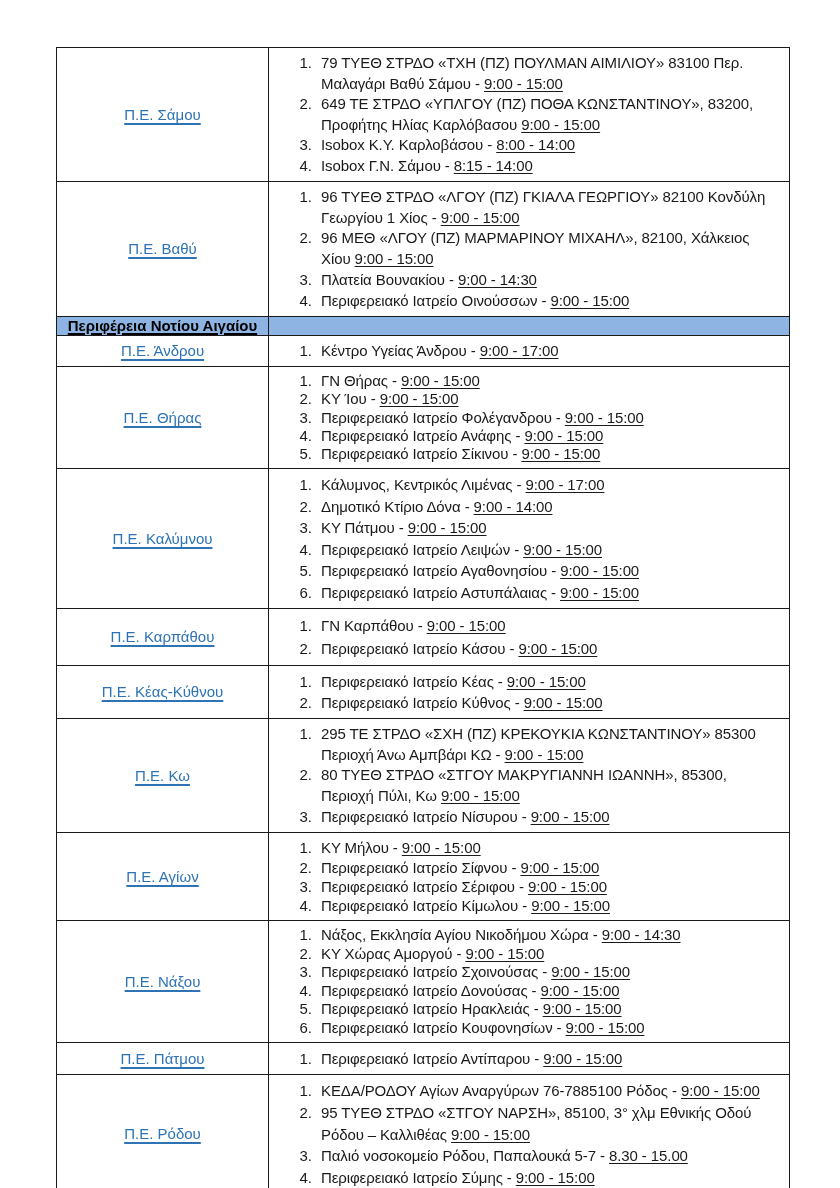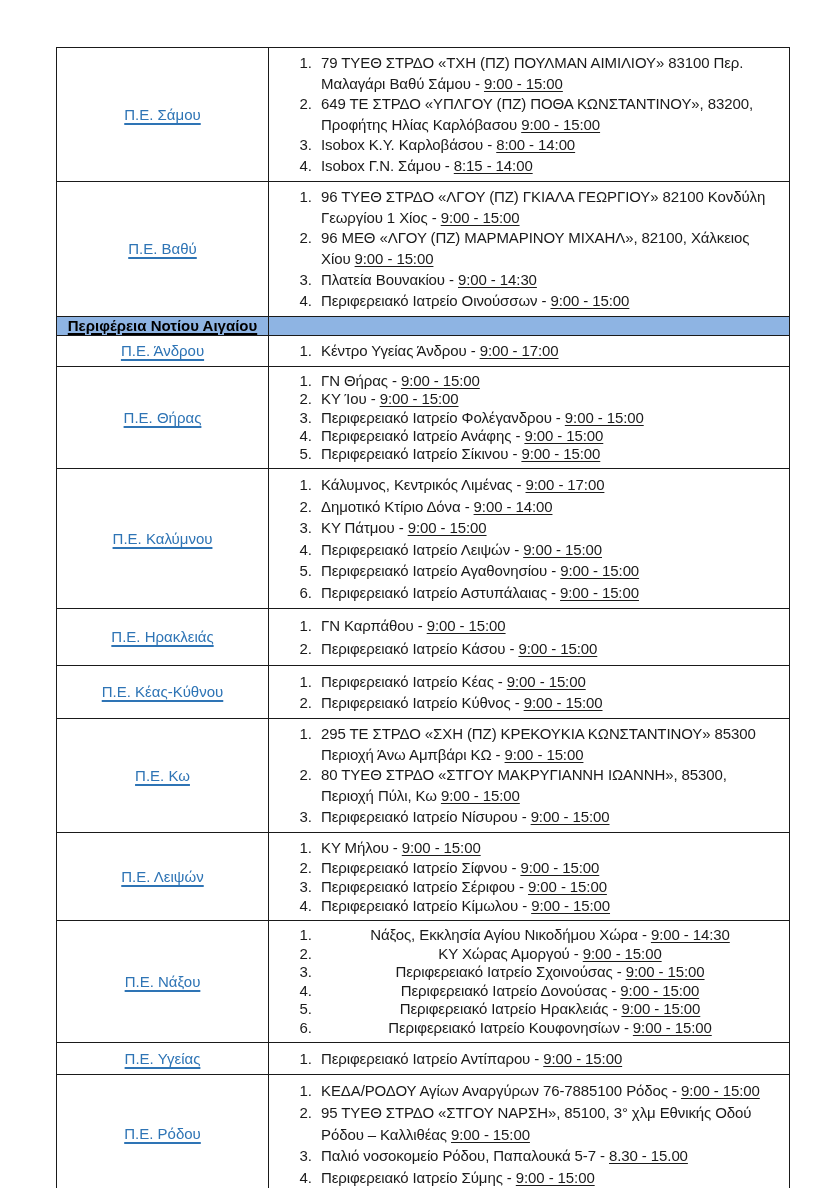--- a/index.html
+++ b/index.html
@@ -125,21 +125,21 @@
               <li class="facility-item"><span class="facility-text">Κάλυμνος, Κεντρικός Λιμένας - </span><span class="opening-hours">9:00 - 17:00</span></li>
               <li class="facility-item"><span class="facility-text">Δημοτικό Κτίριο Δόνα - </span><span class="opening-hours">9:00 - 14:00</span></li>
               <li class="facility-item"><span class="facility-text">ΚΥ Πάτμου - </span><span class="opening-hours">9:00 - 15:00</span></li>
               <li class="facility-item"><span class="facility-text">Περιφερειακό Ιατρείο Λειψών - </span><span class="opening-hours">9:00 - 15:00</span></li>
               <li class="facility-item"><span class="facility-text">Περιφερειακό Ιατρείο Αγαθονησίου - </span><span class="opening-hours">9:00 - 15:00</span></li>
               <li class="facility-item"><span class="facility-text">Περιφερειακό Ιατρείο Αστυπάλαιας - </span><span class="opening-hours">9:00 - 15:00</span></li>
             </ol>
           </td>
         </tr>
         <tr class="region-row">
-          <td class="region-cell" style="height: 46px;"><a class="region-link">Π.Ε. Ηρακλειάς</a></td>
+          <td class="region-cell" style="height: 46px;"><a class="region-link">Π.Ε. Καρπάθου</a></td>
           <td class="items-cell">
             <ol class="facility-list" style="line-height: 23px;">
               <li class="facility-item"><span class="facility-text">ΓΝ Καρπάθου - </span><span class="opening-hours">9:00 - 15:00</span></li>
               <li class="facility-item"><span class="facility-text">Περιφερειακό Ιατρείο Κάσου - </span><span class="opening-hours">9:00 - 15:00</span></li>
             </ol>
           </td>
         </tr>
         <tr class="region-row">
           <td class="region-cell" style="height: 42px;"><a class="region-link">Π.Ε. Κέας-Κύθνου</a></td>
           <td class="items-cell">
@@ -155,45 +155,45 @@
             <ol class="facility-list" style="line-height: 20.6px;">
               <li class="facility-item"><span class="facility-text">295 ΤΕ ΣΤΡΔΟ «ΣΧΗ (ΠΖ) ΚΡΕΚΟΥΚΙΑ ΚΩΝΣΤΑΝΤΙΝΟΥ» 85300
 Περιοχή Άνω Αμπβάρι ΚΩ - </span><span class="opening-hours">9:00 - 15:00</span></li>
               <li class="facility-item"><span class="facility-text">80 ΤΥΕΘ ΣΤΡΔΟ «ΣΤΓΟΥ ΜΑΚΡΥΓΙΑΝΝΗ ΙΩΑΝΝΗ», 85300,
 Περιοχή Πύλι, Κω </span><span class="opening-hours">9:00 - 15:00</span></li>
               <li class="facility-item"><span class="facility-text">Περιφερειακό Ιατρείο Νίσυρου - </span><span class="opening-hours">9:00 - 15:00</span></li>
             </ol>
           </td>
         </tr>
         <tr class="region-row">
-          <td class="region-cell" style="height: 77px;"><a class="region-link">Π.Ε. Λειψών</a></td>
+          <td class="region-cell" style="height: 77px;"><a class="region-link">Π.Ε. Αγίων</a></td>
           <td class="items-cell">
             <ol class="facility-list" style="line-height: 19.3px;">
               <li class="facility-item"><span class="facility-text">ΚΥ Μήλου - </span><span class="opening-hours">9:00 - 15:00</span></li>
               <li class="facility-item"><span class="facility-text">Περιφερειακό Ιατρείο Σίφνου - </span><span class="opening-hours">9:00 - 15:00</span></li>
               <li class="facility-item"><span class="facility-text">Περιφερειακό Ιατρείο Σέριφου - </span><span class="opening-hours">9:00 - 15:00</span></li>
               <li class="facility-item"><span class="facility-text">Περιφερειακό Ιατρείο Κίμωλου - </span><span class="opening-hours">9:00 - 15:00</span></li>
             </ol>
           </td>
         </tr>
         <tr class="region-row">
           <td class="region-cell" style="height: 111px;"><a class="region-link">Π.Ε. Νάξου</a></td>
           <td class="items-cell">
-            <ol class="facility-list" style="line-height: 18.5px; text-align: center;">
+            <ol class="facility-list" style="line-height: 18.5px;">
               <li class="facility-item"><span class="facility-text">Νάξος, Εκκλησία Αγίου Νικοδήμου Χώρα - </span><span class="opening-hours">9:00 - 14:30</span></li>
               <li class="facility-item"><span class="facility-text">ΚΥ Χώρας Αμοργού - </span><span class="opening-hours">9:00 - 15:00</span></li>
               <li class="facility-item"><span class="facility-text">Περιφερειακό Ιατρείο Σχοινούσας - </span><span class="opening-hours">9:00 - 15:00</span></li>
               <li class="facility-item"><span class="facility-text">Περιφερειακό Ιατρείο Δονούσας - </span><span class="opening-hours">9:00 - 15:00</span></li>
               <li class="facility-item"><span class="facility-text">Περιφερειακό Ιατρείο Ηρακλειάς - </span><span class="opening-hours">9:00 - 15:00</span></li>
               <li class="facility-item"><span class="facility-text">Περιφερειακό Ιατρείο Κουφονησίων - </span><span class="opening-hours">9:00 - 15:00</span></li>
             </ol>
           </td>
         </tr>
         <tr class="region-row">
-          <td class="region-cell" style="height: 21px;"><a class="region-link">Π.Ε. Υγείας</a></td>
+          <td class="region-cell" style="height: 21px;"><a class="region-link">Π.Ε. Πάτμου</a></td>
           <td class="items-cell">
             <ol class="facility-list" style="line-height: 21px;">
               <li class="facility-item"><span class="facility-text">Περιφερειακό Ιατρείο Αντίπαρου - </span><span class="opening-hours">9:00 - 15:00</span></li>
             </ol>
           </td>
         </tr>
         <tr class="region-row">
           <td class="region-cell" style="height: 108px;"><a class="region-link">Π.Ε. Ρόδου</a></td>
           <td class="items-cell">
             <ol class="facility-list" style="line-height: 21.6px;">

